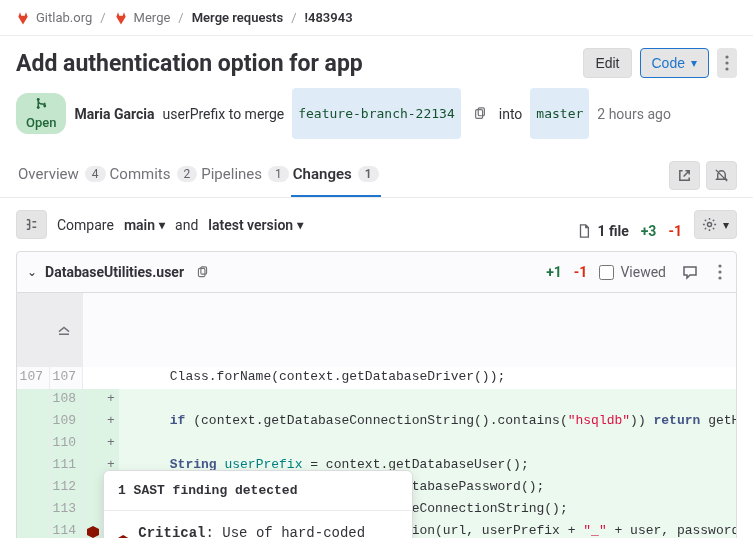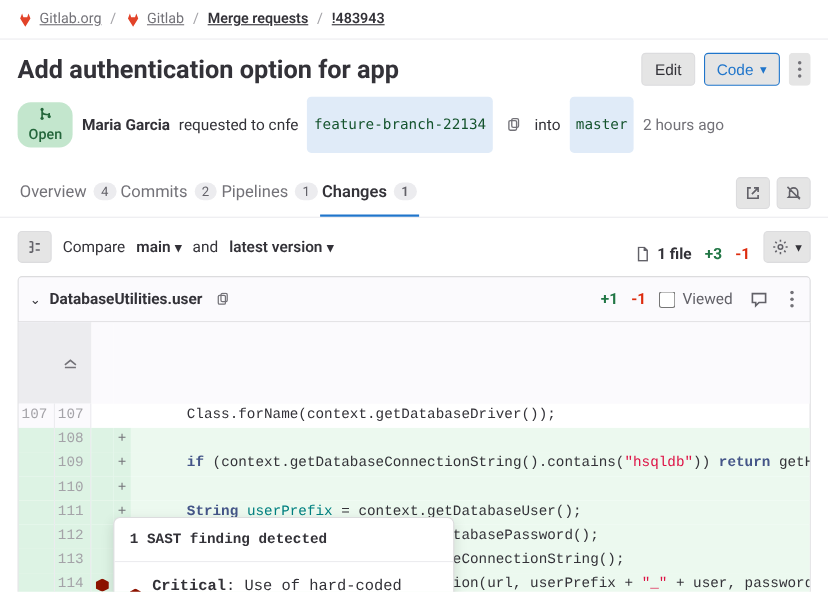--- a/index.html
+++ b/index.html
@@ -15,21 +15,21 @@
 .breadcrumbs {
   display: flex;
   align-items: center;
   gap: 8px;
   padding: 10px 16px;
   font-size: 13px;
   color: #737278;
   border-bottom: 1px solid #ececef;
 }
 .breadcrumbs .sep { color: #a4a3a8; }
-.breadcrumbs .crumb { display: flex; align-items: center; gap: 6px; text-decoration: underline; }
+.breadcrumbs .crumb { display: flex; align-items: center; gap: 6px; }
 .gl-logo { width: 14px; height: 14px; }
 .breadcrumbs .bold { color: #333238; font-weight: 600; }
 
 .header {
   display: flex;
   align-items: center;
   justify-content: space-between;
   padding: 12px 16px 10px 16px;
 }
 .header h1 { font-size: 23px; font-weight: 700; }
@@ -239,21 +239,21 @@
     <svg class="gl-logo" viewBox="0 0 24 24">
         <path fill="#e24329" d="M12 23L4 10l3-8 2 6h6l2-6 3 8z"></path>
       </svg>
     <span>Gitlab.org</span>
   </span>
   <span class="sep">/</span>
   <span class="crumb">
     <svg class="gl-logo" viewBox="0 0 24 24">
         <path fill="#e24329" d="M12 23L4 10l3-8 2 6h6l2-6 3 8z"></path>
       </svg>
-    <span>Gitlab</span>
+    <span>Merge</span>
   </span>
   <span class="sep">/</span>
   <span class="crumb bold">Merge requests</span>
   <span class="sep">/</span>
   <span class="crumb bold">!483943</span>
 </div>
 
 <div class="header">
   <h1>Add authentication option for app</h1>
   <div class="header-actions">
@@ -276,21 +276,21 @@
   <span class="badge-open">
     <svg width="13" height="13" viewBox="0 0 16 16">
         <path fill="none" stroke="#24663b" stroke-width="1.8" d="M4 3v10M4 5c0 4 4 4 8 4M12 7v4"></path>
         <circle cx="4" cy="3" r="1.8" fill="#24663b"></circle>
         <circle cx="4" cy="13" r="1.8" fill="#24663b"></circle>
         <circle cx="12" cy="11" r="1.8" fill="#24663b"></circle>
       </svg>
     <span>Open</span>
   </span>
   <span class="author">Maria Garcia</span>
-  <span>requested to cnfe</span>
+  <span>userPrefix to merge</span>
   <span class="refname">feature-branch-22134</span>
   <button class="copybtn">
     <svg width="14" height="14" viewBox="0 0 16 16">
         <rect x="3" y="3" width="8" height="10" rx="1.5" fill="none" stroke="#737278" stroke-width="1.4"></rect>
         <rect x="6" y="1" width="7" height="9" rx="1.5" fill="none" stroke="#737278" stroke-width="1.4"></rect>
       </svg>
   </button>
   <span>into</span>
   <span class="refname">master</span>
   <span class="meta-time">2 hours ago</span>

